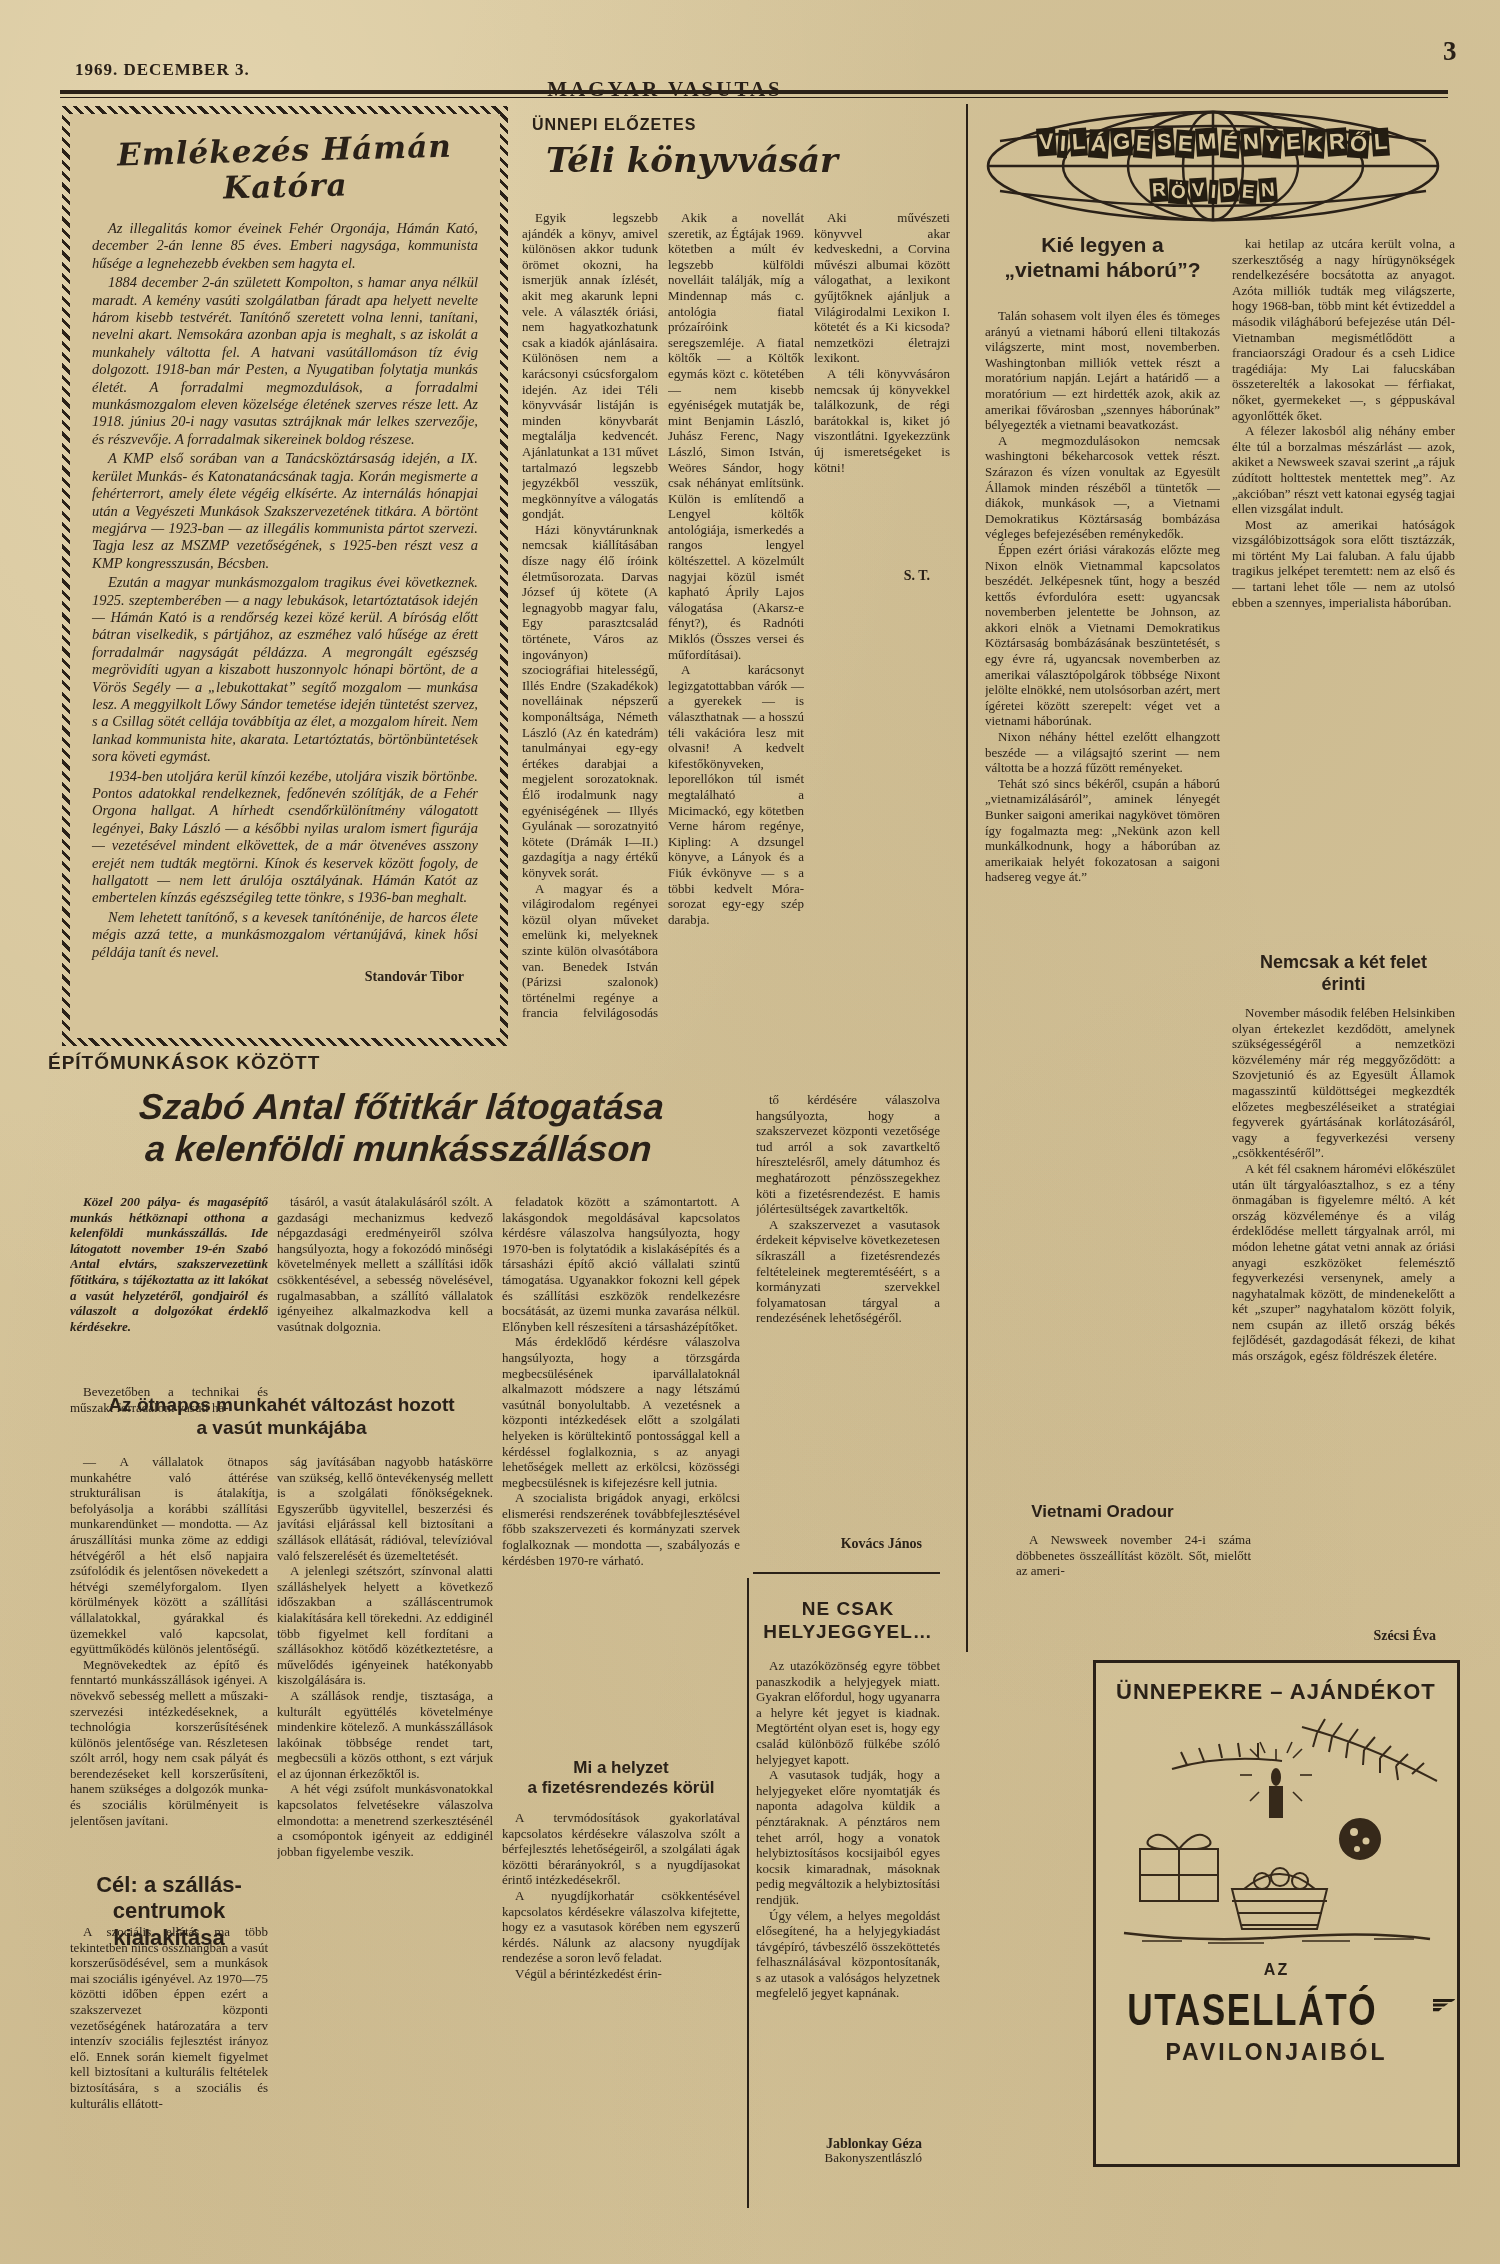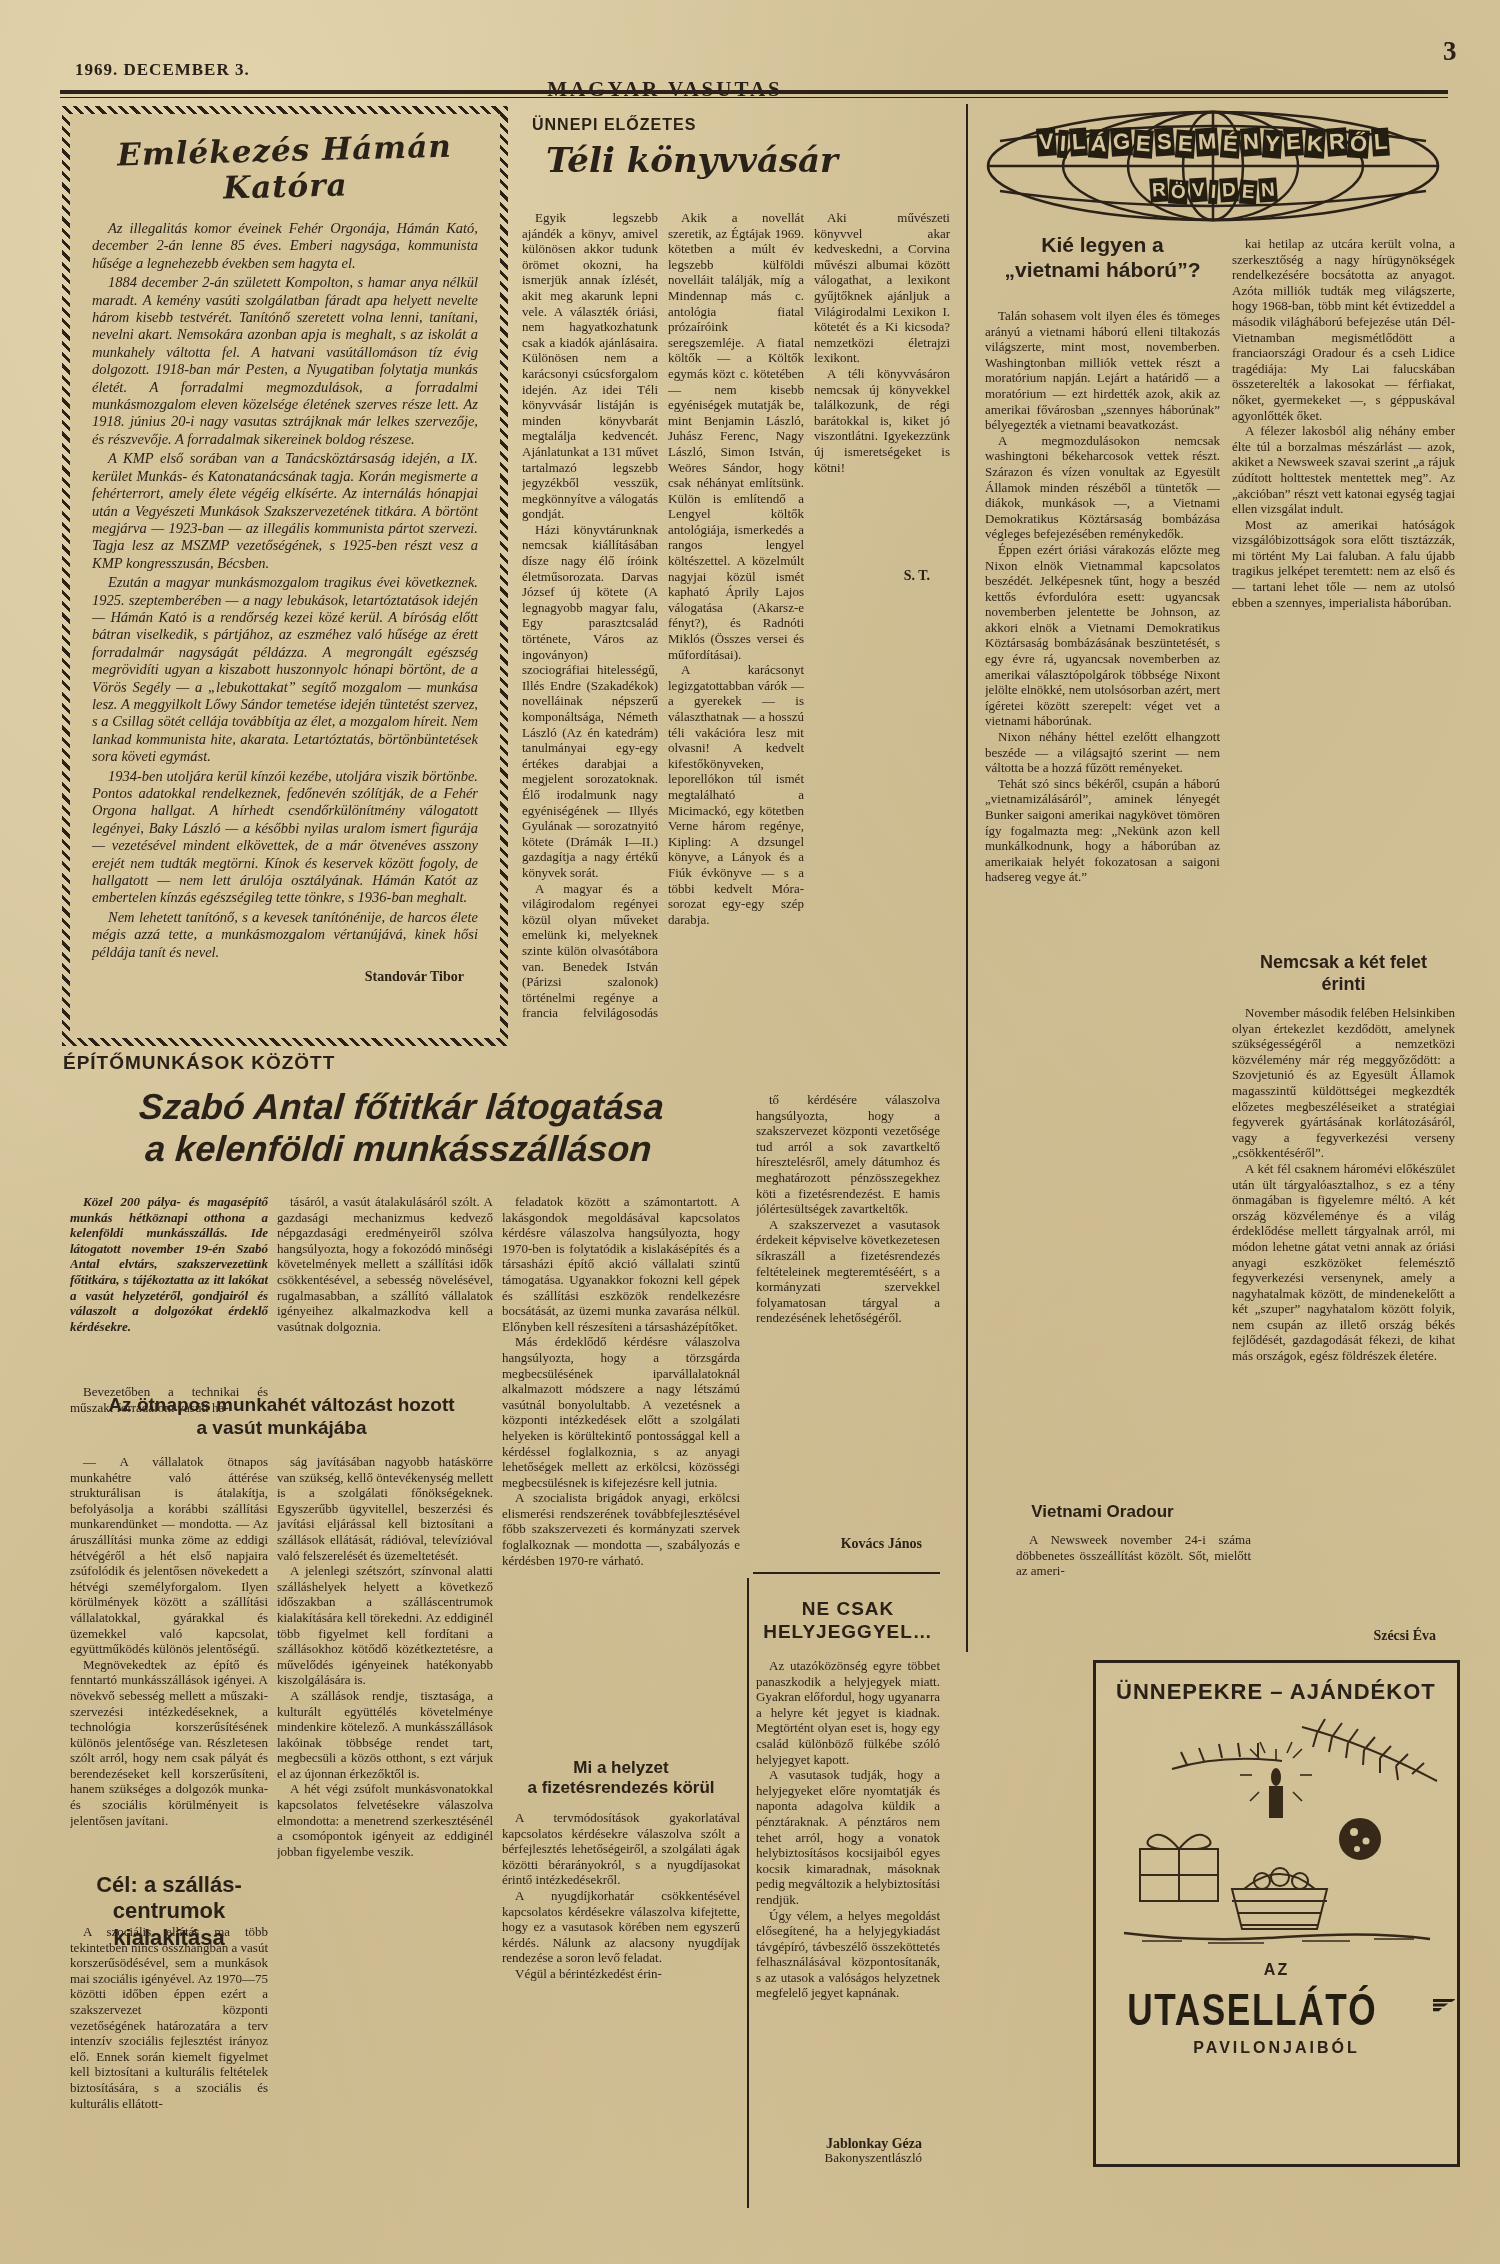--- a/index.html
+++ b/index.html
@@ -42,21 +42,21 @@
     transform:rotate(-4deg);}
   .lb.odd{transform:rotate(4deg) translateY(2px);}
   .lb.small{font-size:19px;}
   
   .adbox{border:3px solid #2a2118;background:rgba(214,197,155,.5);}
   .ad-head{font-family:"Liberation Sans",sans-serif;font-weight:bold;font-size:22px;letter-spacing:1px;margin:16px 0 4px 20px;}
   .ad-az{font-family:"Liberation Sans",sans-serif;font-weight:bold;font-size:16px;letter-spacing:2px;text-align:center;margin-top:2px;}
   .ad-logo-row{display:flex;align-items:flex-start;justify-content:center;gap:24px;margin-top:6px;}
   .ad-logo{font-family:"Liberation Sans",sans-serif;font-weight:bold;font-size:44px;letter-spacing:2px;
     transform:scaleX(.8);white-space:nowrap;color:#241d12;}
-  .ad-sub{font-family:"Liberation Sans",sans-serif;font-weight:bold;font-size:16px;letter-spacing:3px;text-align:center;margin-top:4px;}
+  .ad-sub{font-family:"Liberation Sans",sans-serif;font-weight:bold;font-size:23px;letter-spacing:3px;text-align:center;margin-top:4px;}
 </style>
 </head>
 <body>
 
 <div class="page">
 
   <div class="abs mast-date" style="left:75px;top:60px;">1969. DECEMBER 3.</div>
   <div class="abs mast-title" style="left:520px;top:57px;width:290px;margin-top:20px;">MAGYAR VASUTAS</div>
   <div class="abs mast-page" style="left:1443px;top:36px;">3</div>
   <div class="abs rule" style="left:60px;top:90px;width:1388px;height:4px;"></div>
@@ -137,21 +137,21 @@
   <div class="abs sh" style="left:1232px;top:952px;width:223px;font-size:18px;">
     <span>Nemcsak a két felet</span><br>
     <span>érinti</span>
   </div>
   <div class="abs bodycol" style="left:1232px;top:1005px;width:223px;height:612px;">
       <p>November második felében Helsinkiben olyan értekezlet kezdődött, amelynek szükségességéről a nemzetközi közvélemény már rég meggyőződött: a Szovjetunió és az Egyesült Államok magasszintű küldöttségei megkezdték előzetes megbeszéléseiket a stratégiai fegyverek gyártásának korlátozásáról, vagy a fegyverkezési verseny „csökkentéséről”.</p>
       <p>A két fél csaknem háromévi előkészület után ült tárgyalóasztalhoz, s ez a tény önmagában is figyelemre méltó. A két ország közvéleménye és a világ érdeklődése mellett tárgyalnak arról, mi módon lehetne gátat vetni annak az óriási anyagi eszközöket felemésztő fegyverkezési versenynek, amely a nagyhatalmak között, de mindenekelőtt a két „szuper” nagyhatalom között folyik, nem csupán az illető ország békés fejlődését, gazdagodását fékezi, de kihat más országok, egész földrészek életére.</p>
     </div>
   <div class="abs sig" style="left:1232px;top:1620px;width:218px;">Szécsi Éva</div>
 
-  <div class="abs main-kicker" style="left:63px;top:1052px;">ÉPÍTŐMUNKÁSOK KÖZÖTT</div>
+  <div class="abs main-kicker" style="left:48px;top:1052px;">ÉPÍTŐMUNKÁSOK KÖZÖTT</div>
   <div class="abs main-headline" style="left:60px;top:1086px;width:680px;">
     <span>Szabó Antal főtitkár látogatása</span><br>
     <span>a kelenföldi munkásszálláson</span>
   </div>
 
   <div class="abs bodycol lead" style="left:70px;top:1194px;width:198px;height:150px;">
       <p>Közel 200 pálya- és magasépítő munkás hétköznapi otthona a kelenföldi munkásszállás. Ide látogatott november 19-én Szabó Antal elvtárs, szakszervezetünk főtitkára, s tájékoztatta az itt lakókat a vasút helyzetéről, gondjairól és válaszolt a dolgozókat érdeklő kérdésekre.</p>
     </div>
   <div class="abs bodycol" style="left:70px;top:1348px;width:198px;height:40px;margin-top:36px;">
       <p>Bevezetőben a technikai és műszaki forradalom vasúti ha-</p>

